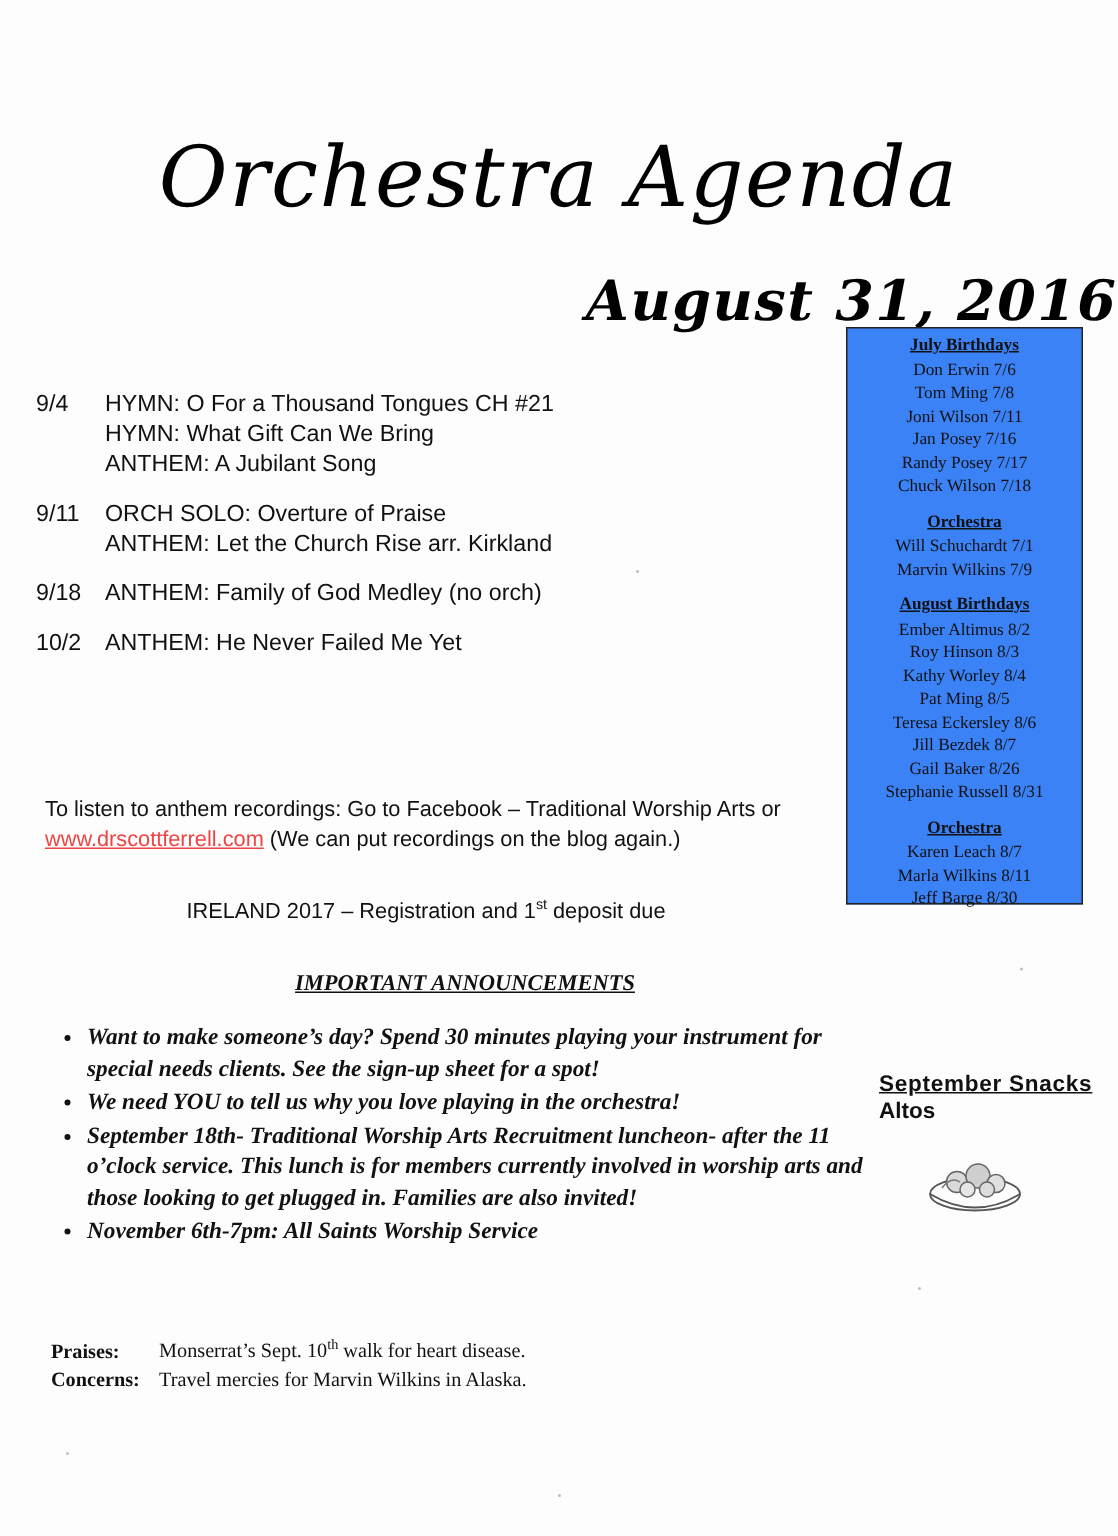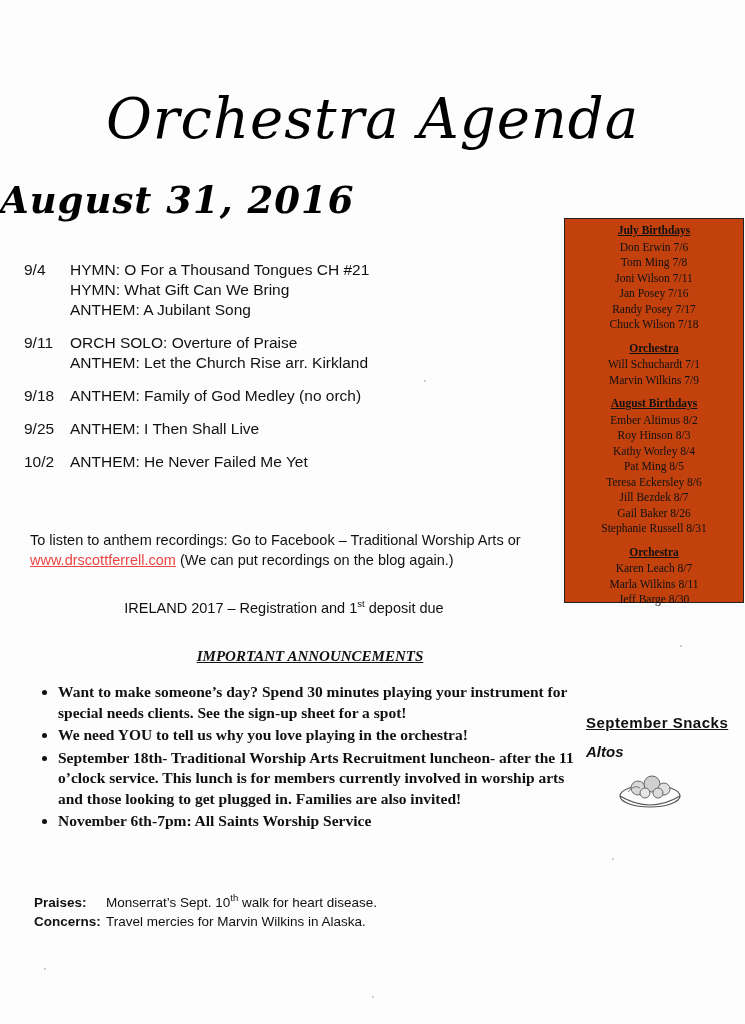--- a/index.html
+++ b/index.html
@@ -35,21 +35,21 @@
     font-size: 56px;
     letter-spacing: 1px;
     color: #000;
     white-space: nowrap;
   }
   .title-date {
     position: absolute;
     top: 178px;
     left: 0;
     width: 745px;
-    text-align: left;
+    text-align: right;
     font-family: "DejaVu Serif", serif;
     font-style: italic;
     font-weight: bold;
     font-size: 37px;
     letter-spacing: 1px;
     color: #000;
   }
 
   
   .schedule {
@@ -96,30 +96,30 @@
     font-size: 14.5px;
     text-align: center;
   }
   sup { font-size: 9.5px; }
 
   
   .bday-box {
     position: absolute;
     top: 218px;
     left: 564px;
-    width: 180px;
+    width: 158px;
     height: 385px;
     border: 1.5px solid #222;
     font-family: "Liberation Serif", serif;
     font-size: 11.5px;
     line-height: 15.5px;
     text-align: center;
     box-sizing: border-box;
     padding-top: 4px;
-    background: #c2410c;
+    background: #3b82f6;
   }
   .bday-head {
     font-weight: bold;
     text-decoration: underline;
     margin-bottom: 1px;
   }
   .bday-sub {
     font-weight: bold;
     text-decoration: underline;
     margin-top: 8px;
@@ -142,52 +142,53 @@
   }
   .ann-list {
     position: absolute;
     top: 682px;
     left: 36px;
     width: 520px;
     margin: 0;
     padding-left: 22px;
     font-family: "Liberation Serif", serif;
     font-weight: bold;
+    font-style: italic;
     font-size: 15.5px;
     line-height: 20.5px;
   }
   .ann-list li { margin-bottom: 2px; }
 
   
   .snacks {
     position: absolute;
     top: 714px;
     left: 586px;
     width: 150px;
     font-size: 15px;
     font-weight: bold;
     font-family: "Liberation Sans", sans-serif;
   }
   .snacks .label { letter-spacing: 0.5px; text-decoration: underline; }
-  .snacks .who { margin-top: 12px; text-decoration: none; font-style: italic; }
+  .snacks .who { margin-top: 1px; text-decoration: none; }
   .snack-art {
     position: absolute;
     top: 762px;
     left: 598px;
     width: 104px;
     height: 52px;
   }
 
   
   .pc {
     position: absolute;
     top: 888px;
     left: 34px;
     width: 520px;
-    font-family: Liberation Sans, sans-serif;
+    font-family: Liberation Serif, serif;
     font-size: 13.5px;
     line-height: 19px;
   }
   .pc b { font-weight: bold; }
   .pc .lab { display: inline-block; width: 72px; }
 
   
   .speck {
     position: absolute;
     background: #bdbdbd;
@@ -222,26 +223,20 @@
       </div>
     </div>
 
     <div class="sched-block">
       <div class="sched-date">9/18</div>
       <div class="sched-lines">
         <div class="sched-line">ANTHEM:  Family of God Medley (no orch)</div>
       </div>
     </div>
 
-    <div class="sched-block">
-      <div class="sched-date">9/25</div>
-      <div class="sched-lines">
-        <div class="sched-line">ANTHEM:  I Then Shall Live</div>
-      </div>
-    </div>
 
     <div class="sched-block">
       <div class="sched-date">10/2</div>
       <div class="sched-lines">
         <div class="sched-line">ANTHEM:  He Never Failed Me Yet</div>
       </div>
     </div>
 
   </div>
 

